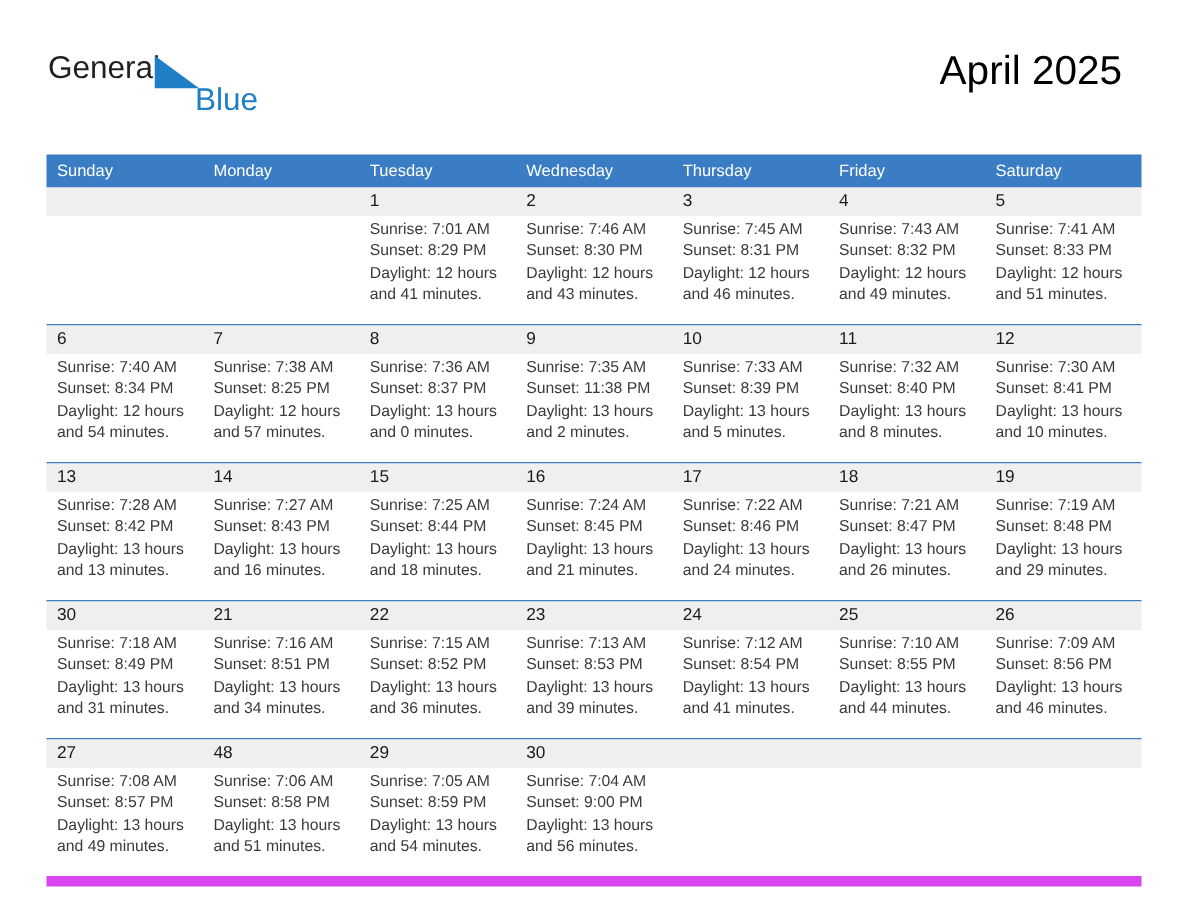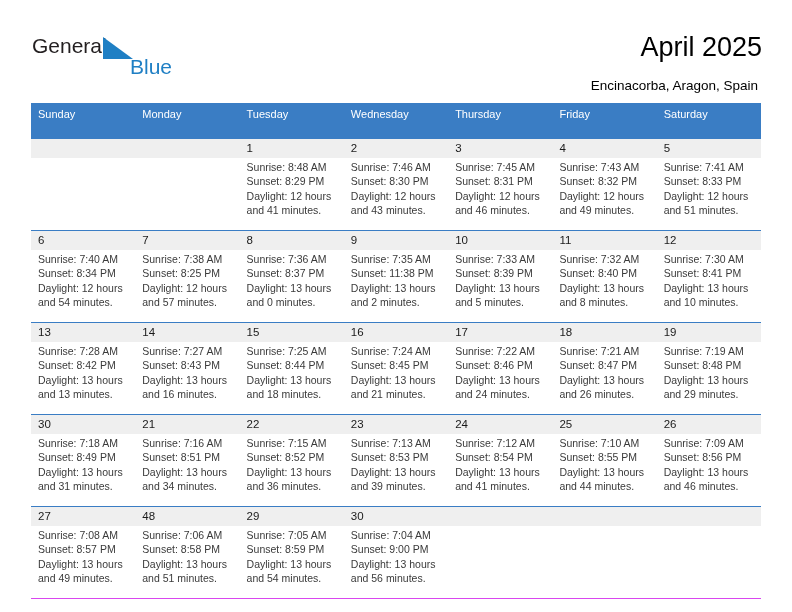--- a/index.html
+++ b/index.html
@@ -57,21 +57,21 @@
   .logo-tri {
     position: absolute;
     left: 71px;
     top: 3px;
     width: 30px;
     height: 22px;
   }
 
   .title {
     position: absolute;
-    right: 30px;
+    right: 44px;
     top: 32px;
     font-size: 27px;
     color: #000000;
     text-align: right;
     white-space: nowrap;
   }
   .subtitle {
     position: absolute;
     right: 34px;
     top: 78px;
@@ -84,42 +84,42 @@
   
   .calendar {
     position: absolute;
     left: 31px;
     top: 103px;
     width: 730px;
   }
   .dow-row {
     display: flex;
     background: #3a7dc4;
-    height: 36px;
+    height: 22px;
   }
   .dow {
     flex: 1 1 0;
     color: #ffffff;
     font-size: 11px;
     line-height: 22px;
     padding-left: 7px;
     box-sizing: border-box;
     white-space: nowrap;
     overflow: hidden;
   }
 
   .week {
     position: relative;
     border-top: 1.4px solid #3a7dc4;
   }
   .week:first-of-type {
     border-top: none;
   }
   .week-last {
-    border-bottom: 1px solid #d946ef;
+    border-bottom: 7px solid #d946ef;
   }
   .daynum-band {
     position: absolute;
     left: 0;
     top: 0;
     width: 100%;
     height: 19px;
     background: #efefef;
   }
   .week-cells {
@@ -159,21 +159,20 @@
 
     <div class="logo">
       <span class="logo-general">General</span>
       <svg class="logo-tri" viewBox="0 0 30 22">
         <polygon points="0,0 0,22 30,22" fill="#1f7fc4"></polygon>
       </svg>
       <span class="logo-blue">Blue</span>
     </div>
 
     <div class="title">April 2025</div>
-    <div class="subtitle">Encinacorba, Aragon, Spain</div>
   </div>
 
   <div class="calendar">
     <div class="dow-row">
       <div class="dow">Sunday</div>
       <div class="dow">Monday</div>
       <div class="dow">Tuesday</div>
       <div class="dow">Wednesday</div>
       <div class="dow">Thursday</div>
       <div class="dow">Friday</div>
@@ -187,21 +186,21 @@
               <div class="daynum"></div>
               <div class="info"></div>
             </div>
             <div class="cell">
               <div class="daynum"></div>
               <div class="info"></div>
             </div>
             <div class="cell">
               <div class="daynum">1</div>
               <div class="info">
-                <div>Sunrise: 8:48 AM</div>
+                <div>Sunrise: 7:01 AM</div>
                 <div>Sunset: 8:29 PM</div>
                 <div>Daylight: 12 hours</div>
                 <div>and 41 minutes.</div>
               </div>
             </div>
             <div class="cell">
               <div class="daynum">2</div>
               <div class="info">
                 <div>Sunrise: 7:46 AM</div>
                 <div>Sunset: 8:30 PM</div>

